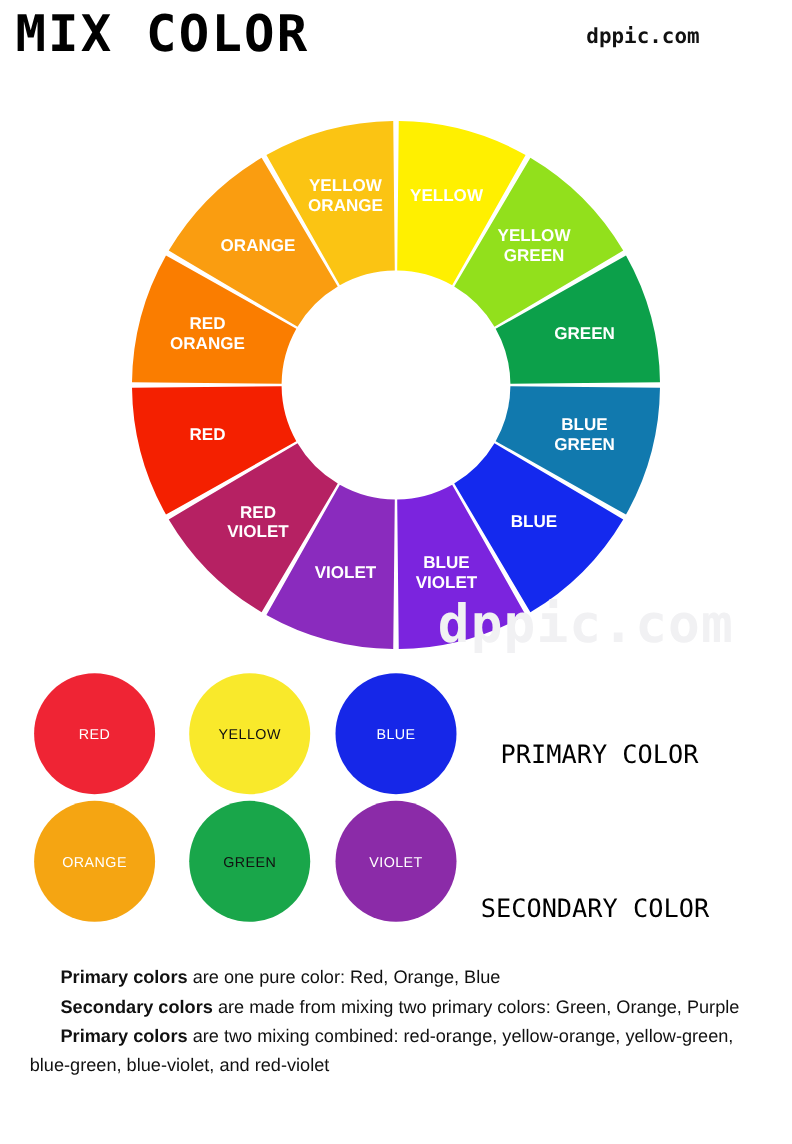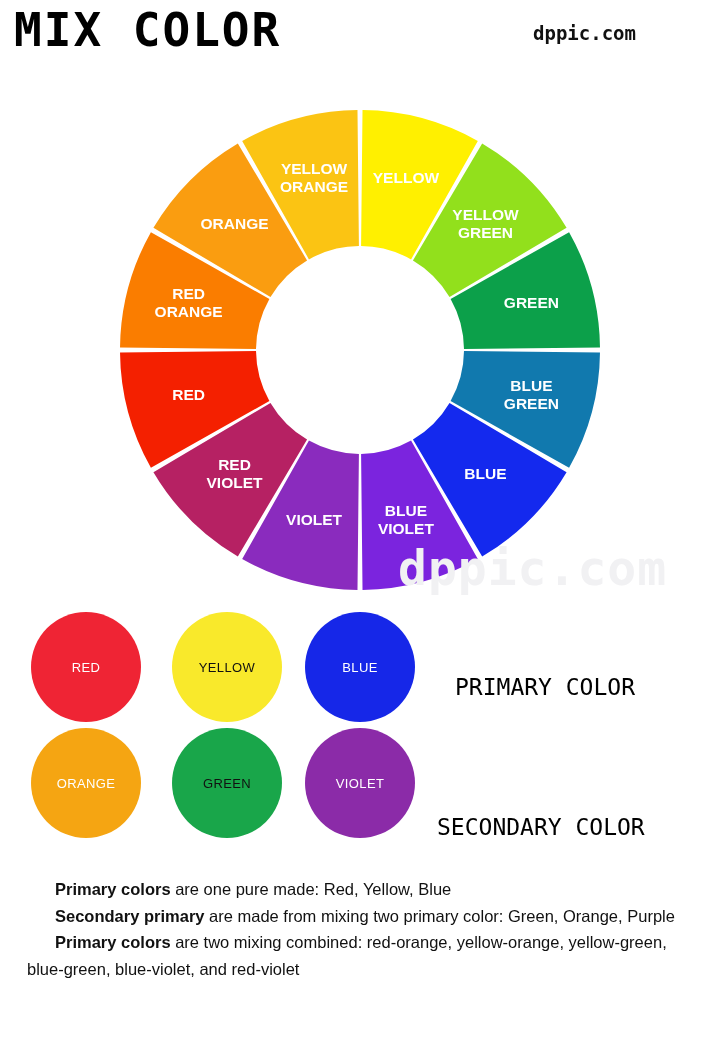--- a/index.html
+++ b/index.html
@@ -201,16 +201,16 @@
       </div>
       <div class="swatch s2" style="background: rgb(139, 43, 168);">
         <span style="color: rgb(255, 255, 255);">VIOLET</span>
       </div>
     </div>
   <div class="legend primary">PRIMARY COLOR</div>
   <div class="legend secondary">SECONDARY COLOR</div>
 </div>
 
 <div class="description" id="description">
-    <p><b>Primary colors</b><span> are one pure made: Red, Yellow, Blue</span></p>
-    <p><b>Secondary primary</b><span> are made from mixing two primary color: Green, Orange, Purple</span></p>
+    <p><b>Primary colors</b><span> are one pure color: Red, Orange, Blue</span></p>
+    <p><b>Secondary colors</b><span> are made from mixing two primary colors: Green, Orange, Purple</span></p>
     <p><b>Primary colors</b><span> are two mixing combined: red-orange, yellow-orange, yellow-green, blue-green, blue-violet, and red-violet</span></p>
   </div>
 
 </body></html>

